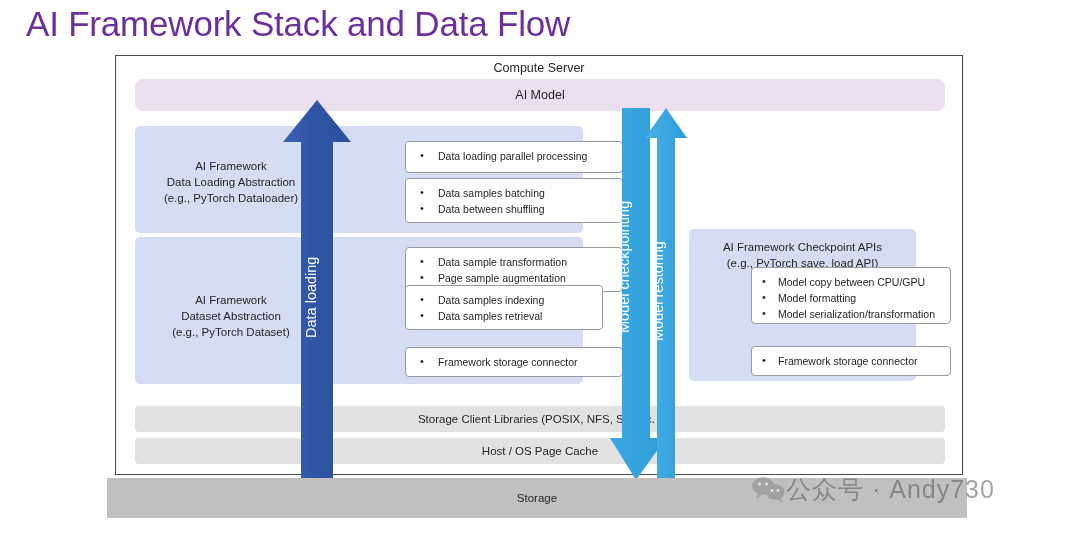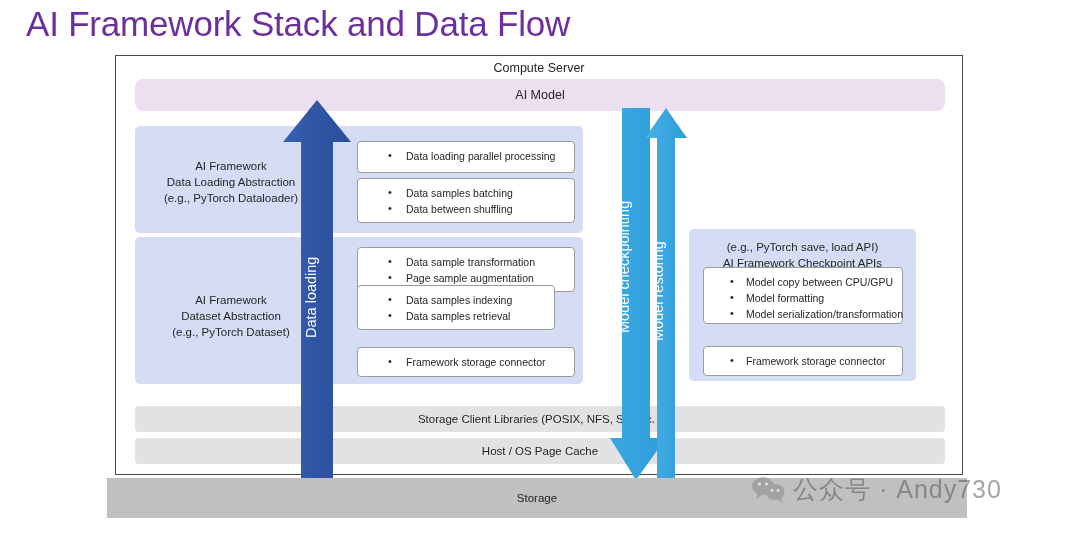--- a/index.html
+++ b/index.html
@@ -113,21 +113,22 @@
     width: 227px;
   }
 
   
   .bullet-box {
     position: absolute;
     background: #ffffff;
     border: 1px solid #9b9b9b;
     border-radius: 4px;
     box-sizing: border-box;
-    padding: 6px 0 6px 16px;
+    padding: 6px 0 6px 0;
+    margin-left: 48px;
   }
   .bullet-box ul {
     margin: 0;
     padding: 0;
     list-style: none;
   }
   .bullet-box li {
     font-size: 10.5px;
     line-height: 16px;
     color: #262626;
@@ -212,21 +213,21 @@
   #arrow-model-restoring { left: 645px; top: 108px; width: 42px; height: 372px; }
   #arrow-model-restoring .arrow-label { left: 5px; top: 233px; }
 
   
   #watermark {
     position: absolute;
     left: 752px;
     top: 473px;
     display: flex;
     align-items: center;
-    gap: 7px;
+    gap: 0;
     opacity: 0.55;
   }
   #watermark-text {
     font-size: 25px;
     color: #5a5a5a;
     white-space: nowrap;
     letter-spacing: 1px;
   }
 </style>
 </head>
@@ -281,22 +282,22 @@
     </div>
     <div class="bullet-box" id="box-ds-3">
       <ul>
         <li>Framework storage connector</li>
       </ul>
     </div>
   </div>
 
   <div class="panel" id="panel-checkpoint">
     <div class="panel-label">
+      <div>AI Framework Checkpoint APIs</div>
       <div>(e.g., PyTorch save, load API)</div>
-      <div>AI Framework Checkpoint APIs</div>
     </div>
     <div class="bullet-box" id="box-cp-1">
       <ul>
         <li>Model copy between CPU/GPU</li>
         <li>Model formatting</li>
         <li>Model serialization/transformation</li>
       </ul>
     </div>
     <div class="bullet-box" id="box-cp-2">
       <ul>

